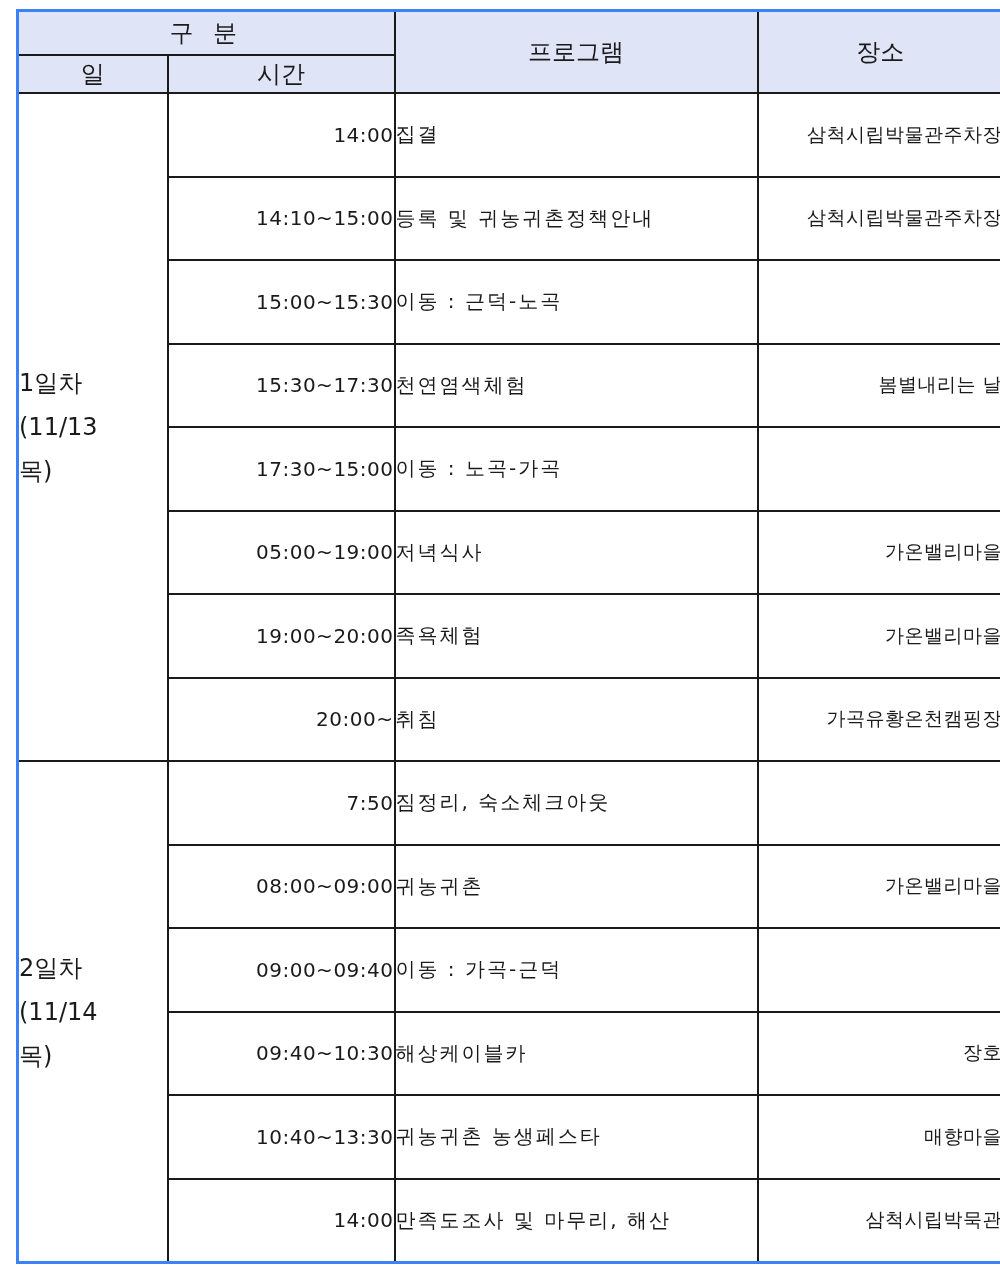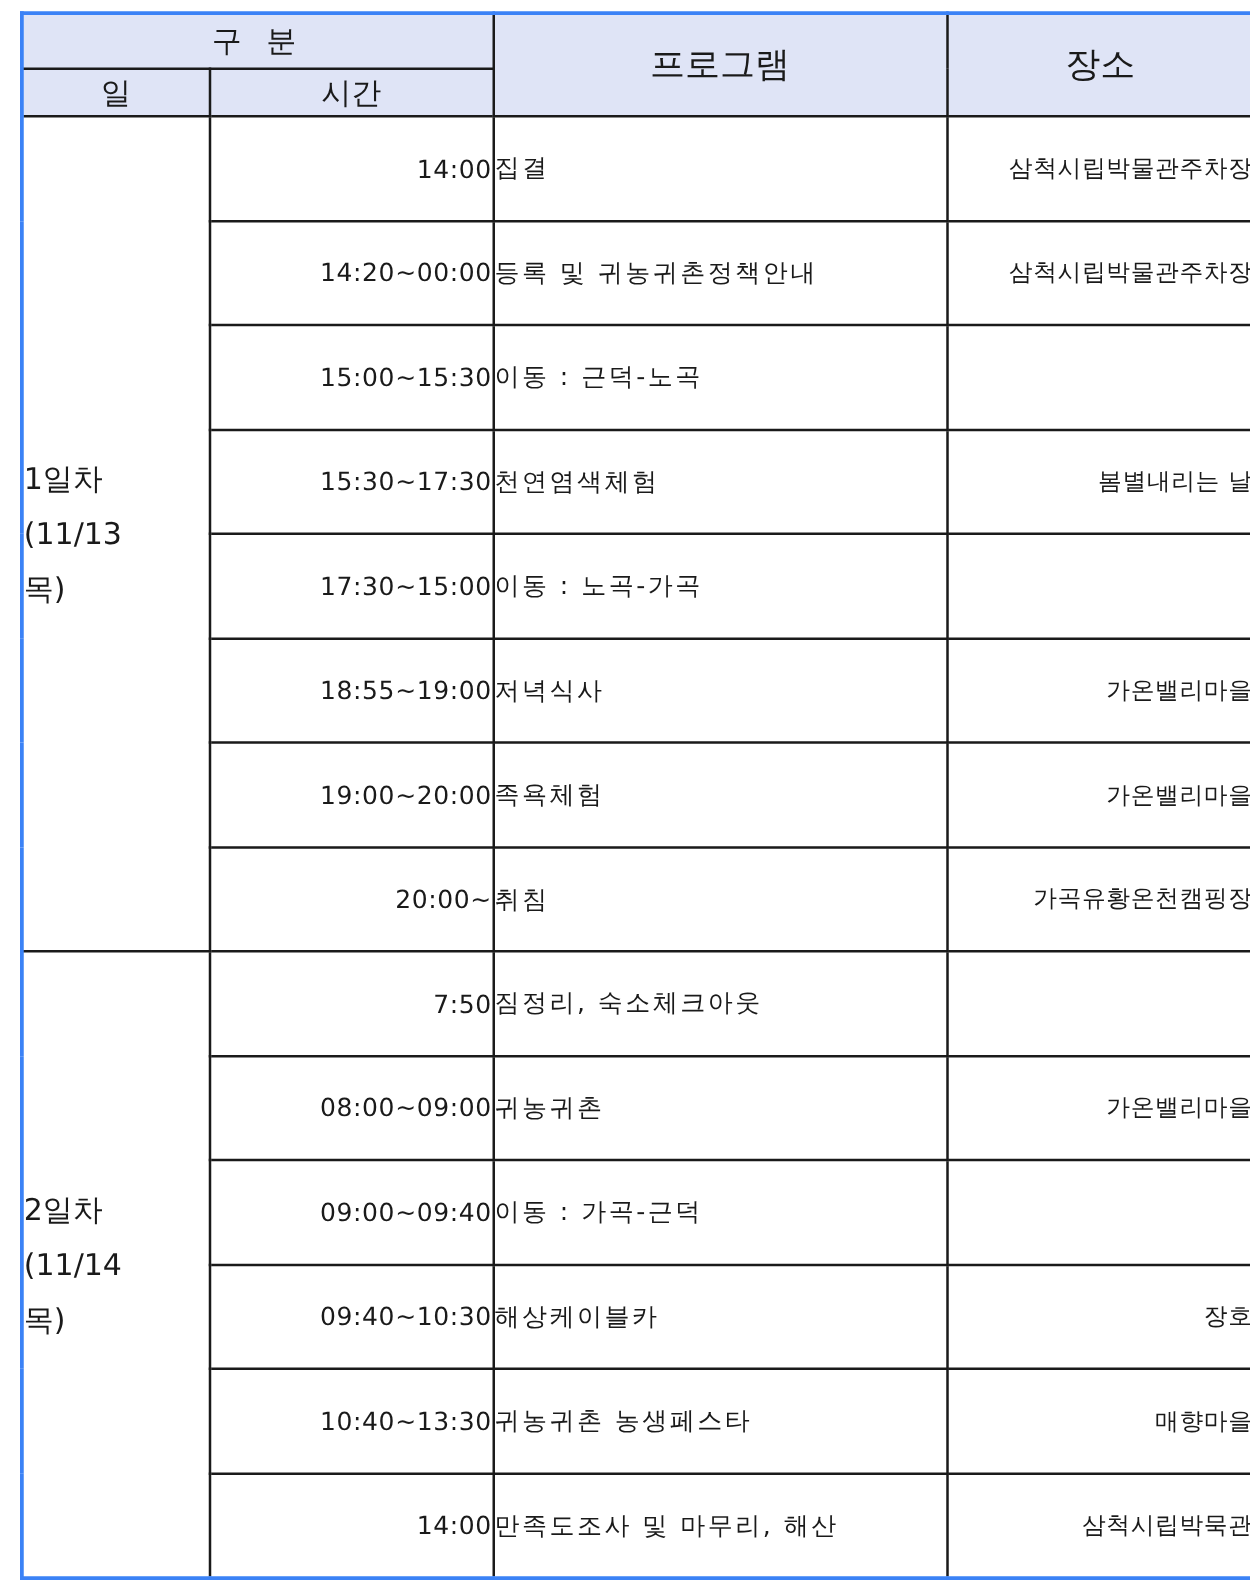--- a/index.html
+++ b/index.html
@@ -9,21 +9,21 @@
     position: absolute; left: 16px; top: 9px;
     width: 986px; border-collapse: collapse; table-layout: fixed;
     border: 3px solid #3b82f6;
   }
   table.sched td, table.sched th {
     border: 2px solid #1a1a1a; padding: 0; font-weight: normal;
   }
   .hdr { background: #dfe4f6; text-align: center; font-size: 24px; }
   .hdr-top { height: 42px; letter-spacing: 6px; }
   .hdr-sub { height: 36px; }
-  .hdr-prog, .hdr-loc { font-size: 28px; margin-left: 44px; }
+  .hdr-prog, .hdr-loc { font-size: 24px; margin-left: 44px; }
   tr.row td { height: 81.5px; }
   td.day { font-size: 24px; line-height: 44px; vertical-align: middle; }
   td.time { text-align: right; font-size: 20px; letter-spacing: 0.5px; }
   td.prog { text-align: left; padding-left: 12px; font-size: 20px; letter-spacing: 2px; }
   td.loc  { text-align: right; padding-left: 10px; font-size: 19px; letter-spacing: 0.5px; }
 </style>
 </head>
 <body>
 
 <table class="sched">
@@ -50,41 +50,41 @@
       <td class="day" rowspan="8">
         <div>1일차</div>
         <div>(11/13</div>
         <div>목)</div>
       </td>
       <td class="time">14:00</td>
       <td class="prog">집결</td>
       <td class="loc">삼척시립박물관주차장</td>
     </tr>
     <tr class="row">
-      <td class="time">14:20~00:00</td>
+      <td class="time">14:10~15:00</td>
       <td class="prog">등록 및 귀농귀촌정책안내</td>
       <td class="loc">삼척시립박물관주차장</td>
     </tr>
     <tr class="row">
       <td class="time">15:00~15:30</td>
       <td class="prog">이동 : 근덕-노곡</td>
       <td class="loc"></td>
     </tr>
     <tr class="row">
       <td class="time">15:30~17:30</td>
       <td class="prog">천연염색체험</td>
       <td class="loc">봄별내리는 날</td>
     </tr>
     <tr class="row">
       <td class="time">17:30~15:00</td>
       <td class="prog">이동 : 노곡-가곡</td>
       <td class="loc"></td>
     </tr>
     <tr class="row">
-      <td class="time">18:55~19:00</td>
+      <td class="time">05:00~19:00</td>
       <td class="prog">저녁식사</td>
       <td class="loc">가온밸리마을</td>
     </tr>
     <tr class="row">
       <td class="time">19:00~20:00</td>
       <td class="prog">족욕체험</td>
       <td class="loc">가온밸리마을</td>
     </tr>
     <tr class="row">
       <td class="time">20:00~</td>

